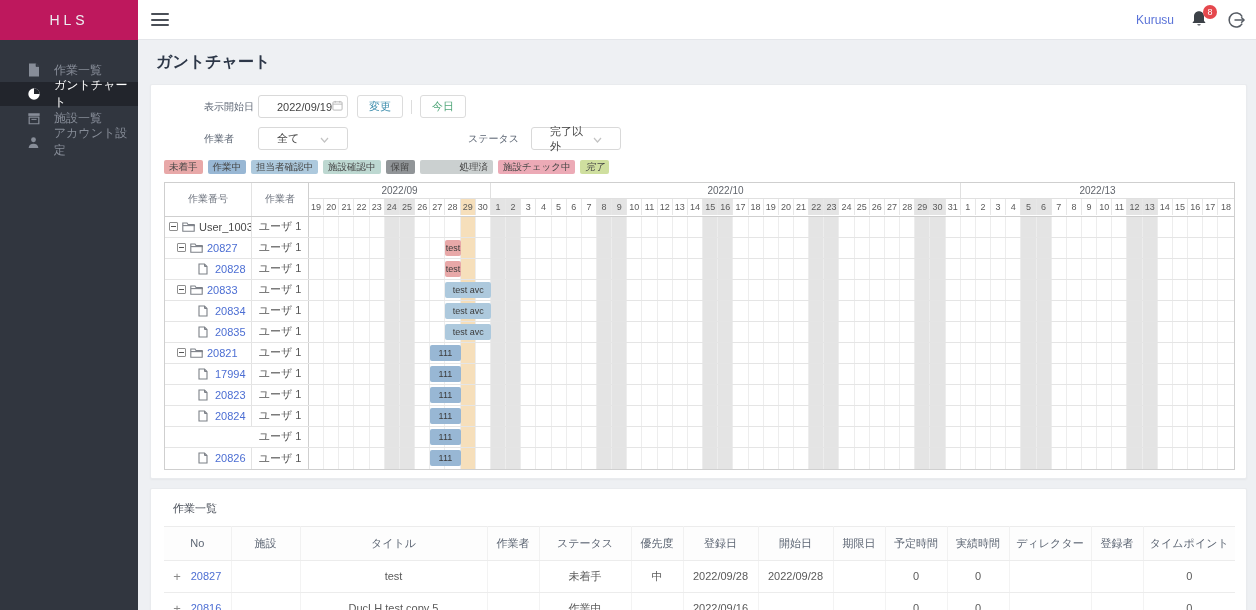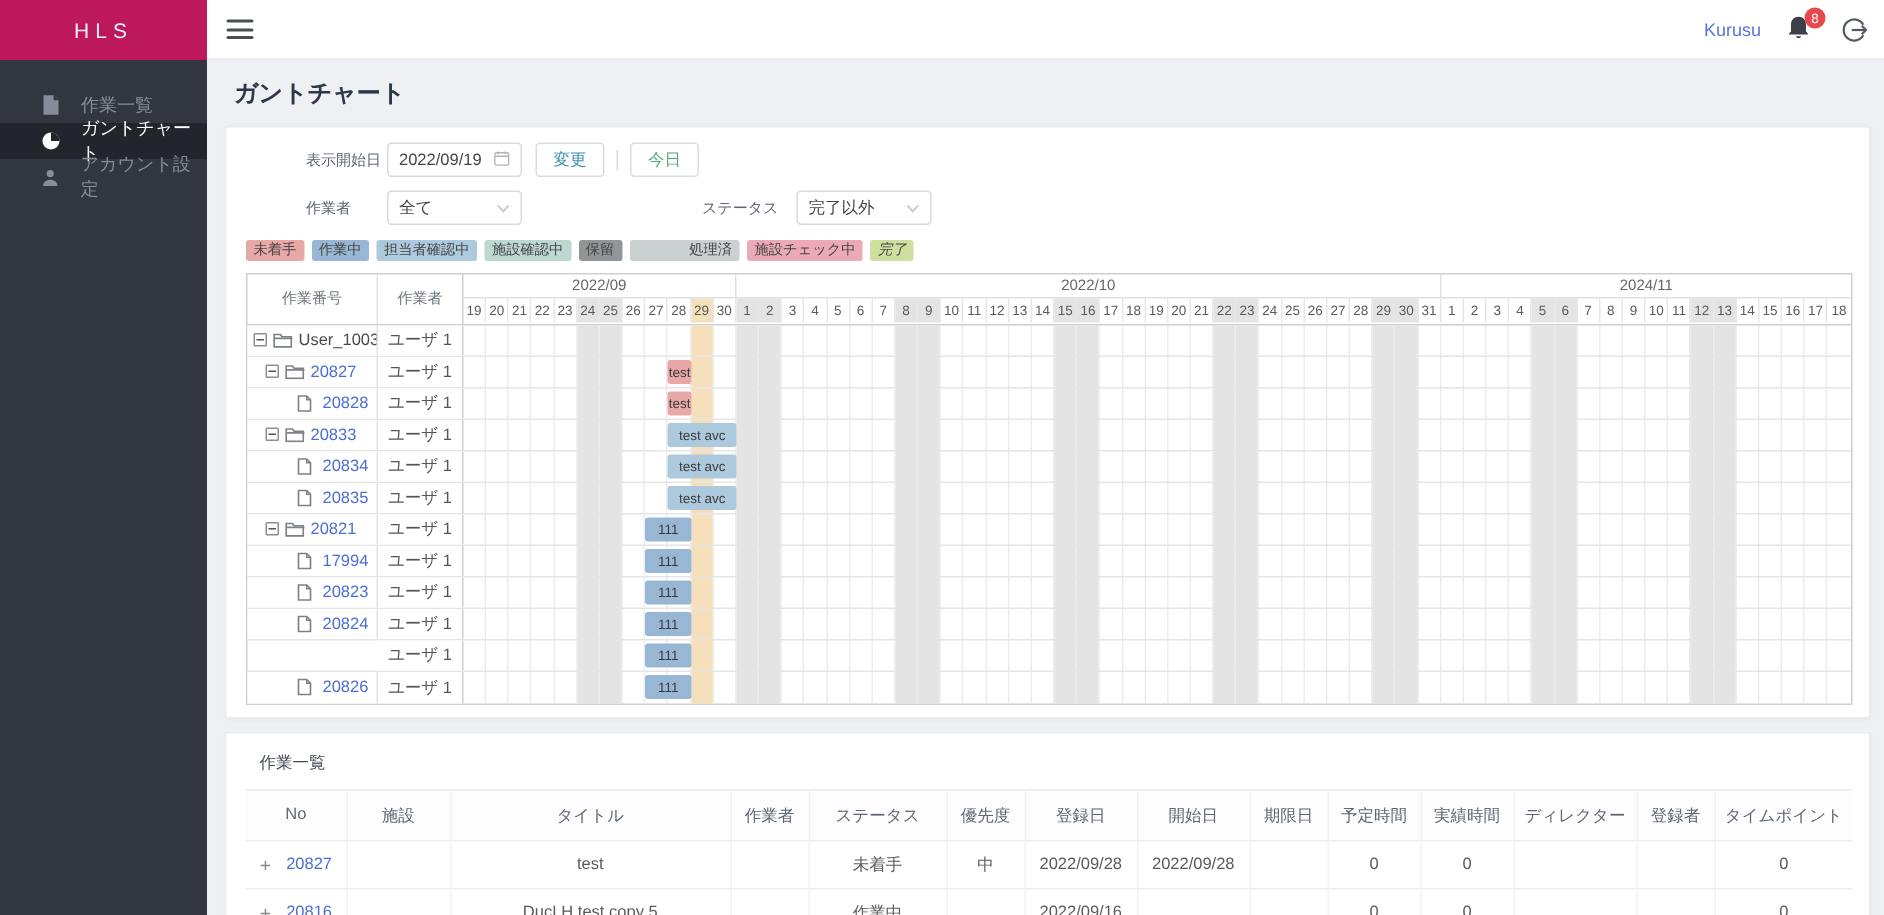--- a/index.html
+++ b/index.html
@@ -31,21 +31,21 @@
   
   .main { position:absolute; left:138px; top:40px; right:0; bottom:0; overflow:hidden; padding:10px 9px 0 12px; }
   .page-title { font-size:16px; font-weight:bold; color:#2d3748; margin:2px 0 11px 6px; }
   .card { background:#fff; border:1px solid #e9ebee; border-radius:2px; box-shadow:0 1px 2px rgba(0,0,0,.04); }
   .card1 { padding:10px 13px 8px 13px; }
   .card2 { margin-top:9px; padding:10px 0 0 0; height:200px; overflow:hidden; }
 
   .f-row { display:flex; align-items:center; margin-bottom:9px; }
   .f-label { width:54px; font-size:10px; color:#5d6674;margin-left:40px; }
   .inputbox { width:90px; height:23px; border:1px solid #d9d9d9; border-radius:3px; background:#fff;
-    display:flex; align-items:center; padding:0 7px; font-size:11px; color:#444; cursor:pointer; }
+    display:flex; align-items:center; padding:0 18px; font-size:11px; color:#444; cursor:pointer; }
   .inputbox .val { flex:1; }
   .btn { height:23px; border:1px solid #dcdcdc; border-radius:3px; background:#fff; font-size:11px;
     padding:0 11px; cursor:pointer; font-family:inherit; }
   .btn-change { color:#3f8fae; margin-left:9px; }
   .btn-today { color:#4fa; color:#51a77a; }
   .vsep { width:1px; height:14px; background:#ddd; margin:0 8px; }
   .status-group { margin-left:80px; display:flex; align-items:center; }
   .status-group .f-label { width:auto; margin-right:12px; }
   .chev { margin-left:4px; }
 
@@ -117,20 +117,30 @@
       <span class="ico">
         <svg width="14" height="14" viewBox="0 0 16 16">
             <circle cx="8" cy="8" r="6.5" fill="#ffffff"></circle>
             <path d="M8 8 V1.5 A6.5 6.5 0 0 1 14.5 8 z" fill="#22252c"></path>
           </svg>
       </span>
       <span>ガントチャート</span>
     </div>
     <div class="nav-item">
       <span class="ico">
+        <svg width="14" height="13" viewBox="0 0 16 14">
+            <path d="M1.5 1h13v3h-13z" fill="#878d98"></path>
+            <path d="M2.5 5.5h11V13h-11z" fill="none" stroke="#878d98" stroke-width="1.4"></path>
+            <path d="M5 8h6" stroke="#878d98" stroke-width="1.2"></path>
+          </svg>
+      </span>
+      <span>施設一覧</span>
+    </div>
+    <div class="nav-item">
+      <span class="ico">
         <svg width="13" height="13" viewBox="0 0 14 14">
             <circle cx="7" cy="4" r="2.6" fill="#878d98"></circle>
             <path d="M1.8 13c0-3 2.3-4.6 5.2-4.6s5.2 1.6 5.2 4.6z" fill="#878d98"></path>
           </svg>
       </span>
       <span>アカウント設定</span>
     </div>
   </nav>
 </aside>
 
@@ -216,21 +226,21 @@
     <div class="gantt">
       <div class="g-header">
         <div class="g-corner">
           <span class="c1">作業番号</span>
           <span class="c2">作業者</span>
         </div>
         <div class="g-dates">
           <div class="g-months">
               <div class="g-month" style="width: calc(19.6721%);">2022/09</div>
               <div class="g-month" style="width: calc(50.8197%);">2022/10</div>
-              <div class="g-month" style="width: calc(29.5082%);">2024/11</div>
+              <div class="g-month" style="width: calc(29.5082%);">2022/13</div>
             </div>
           <div class="g-days">
               <div class="g-day" style="width: calc(1.63934%);">19</div>
               <div class="g-day" style="width: calc(1.63934%);">20</div>
               <div class="g-day" style="width: calc(1.63934%);">21</div>
               <div class="g-day" style="width: calc(1.63934%);">22</div>
               <div class="g-day" style="width: calc(1.63934%);">23</div>
               <div class="g-day wknd" style="width: calc(1.63934%);">24</div>
               <div class="g-day wknd" style="width: calc(1.63934%);">25</div>
               <div class="g-day" style="width: calc(1.63934%);">26</div>

